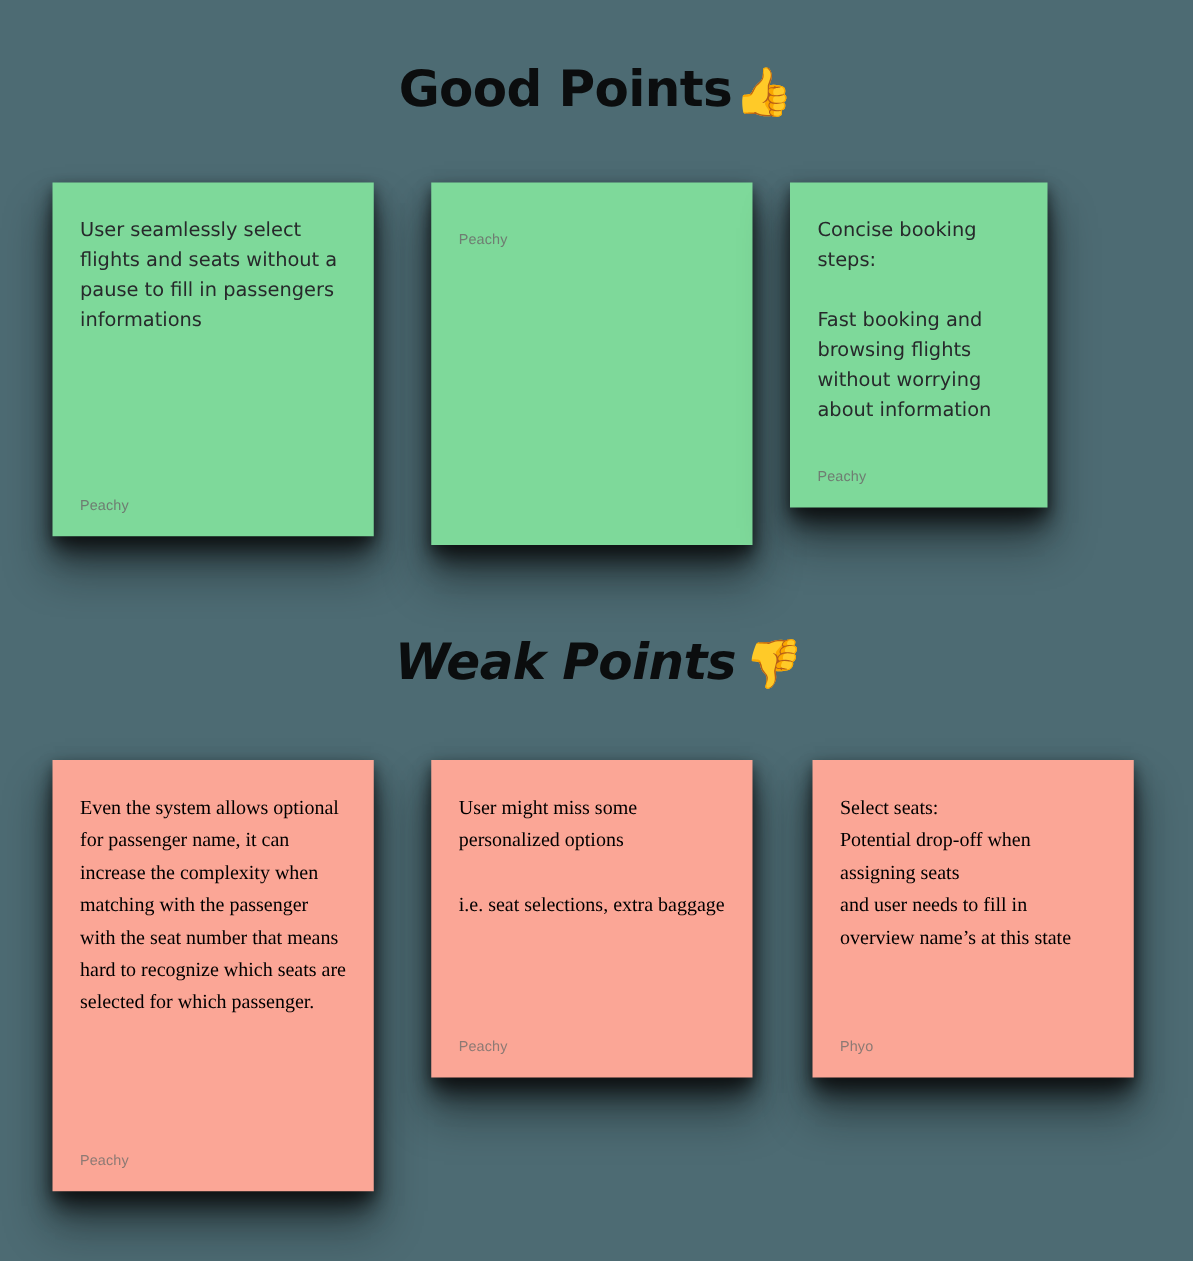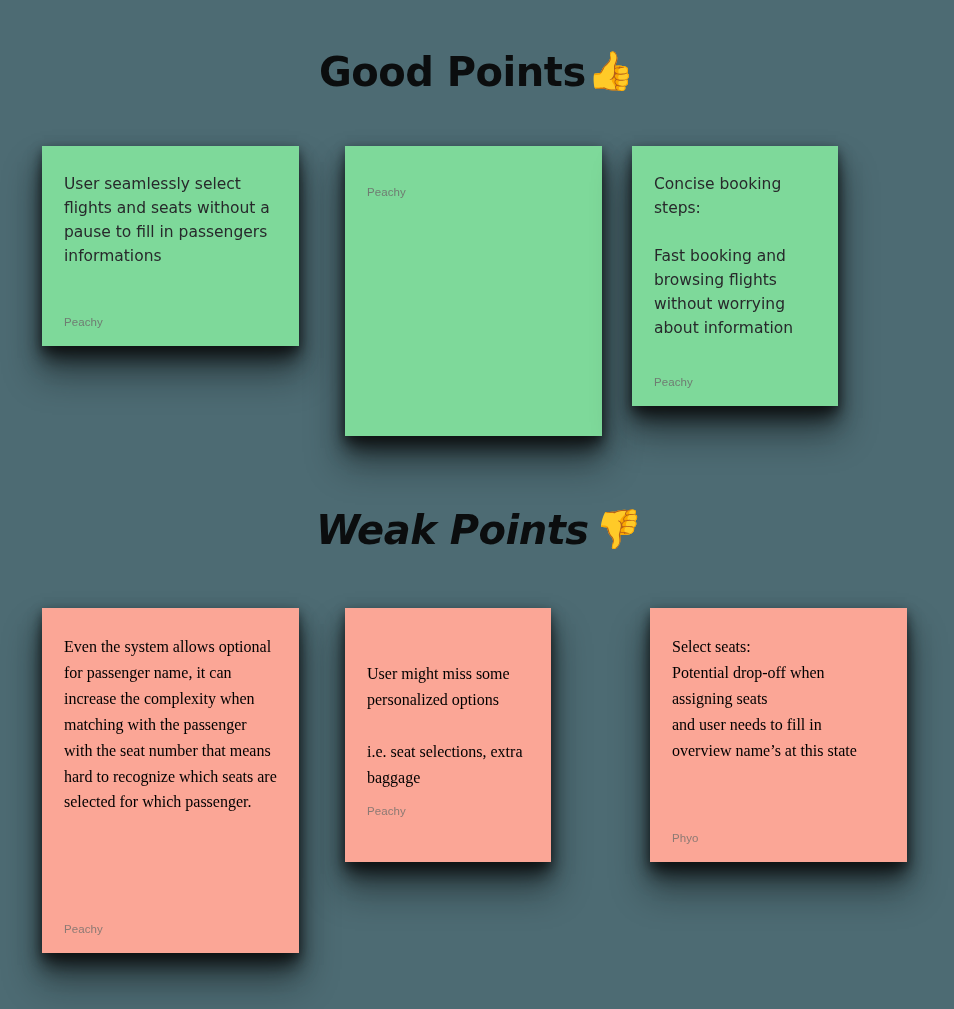--- a/index.html
+++ b/index.html
@@ -21,21 +21,21 @@
     height: 1009px;
   }
 
   
   .section-heading {
     position: absolute;
     left: 0;
     width: 954px;
     text-align: center;
     display: flex;
-    align-items: flex-start;
+    align-items: flex-end;
     justify-content: center;
     gap: 2px;
     user-select: none;
   }
   .section-heading .heading-text {
     font-family: "DejaVu Sans", sans-serif;
     font-weight: bold;
     font-size: 40px;
     letter-spacing: -0.5px;
     color: #0b0d0e;
@@ -91,27 +91,27 @@
     margin-top: 14px;
     font-size: 11.5px;
     color: #6f7d72;
     letter-spacing: 0.1px;
   }
   .note.pink .note-author {
     color: #8d7a74;
   }
 
   
-  #note-good-1 { left: 42px;  top: 146px; width: 257px; height: 200px; }
+  #note-good-1 { left: 42px;  top: 146px; width: 257px; height: 283px; }
   #note-good-2 { left: 345px; top: 146px; width: 257px; height: 290px; }
   #note-good-3 { left: 632px; top: 146px; width: 206px; height: 260px; }
 
   
   #note-weak-1 { left: 42px;  top: 608px; width: 257px; height: 345px; }
-  #note-weak-2 { left: 345px; top: 608px; width: 206px; height: 254px; justify-content: center; }
+  #note-weak-2 { left: 345px; top: 608px; width: 257px; height: 254px; }
   #note-weak-3 { left: 650px; top: 608px; width: 257px; height: 254px; }
 </style>
 </head>
 <body>
 
 <div class="board">
 
   <div class="section-heading" id="heading-good">
     <span class="heading-text">Good Points</span>
     <span class="heading-emoji">👍</span>

